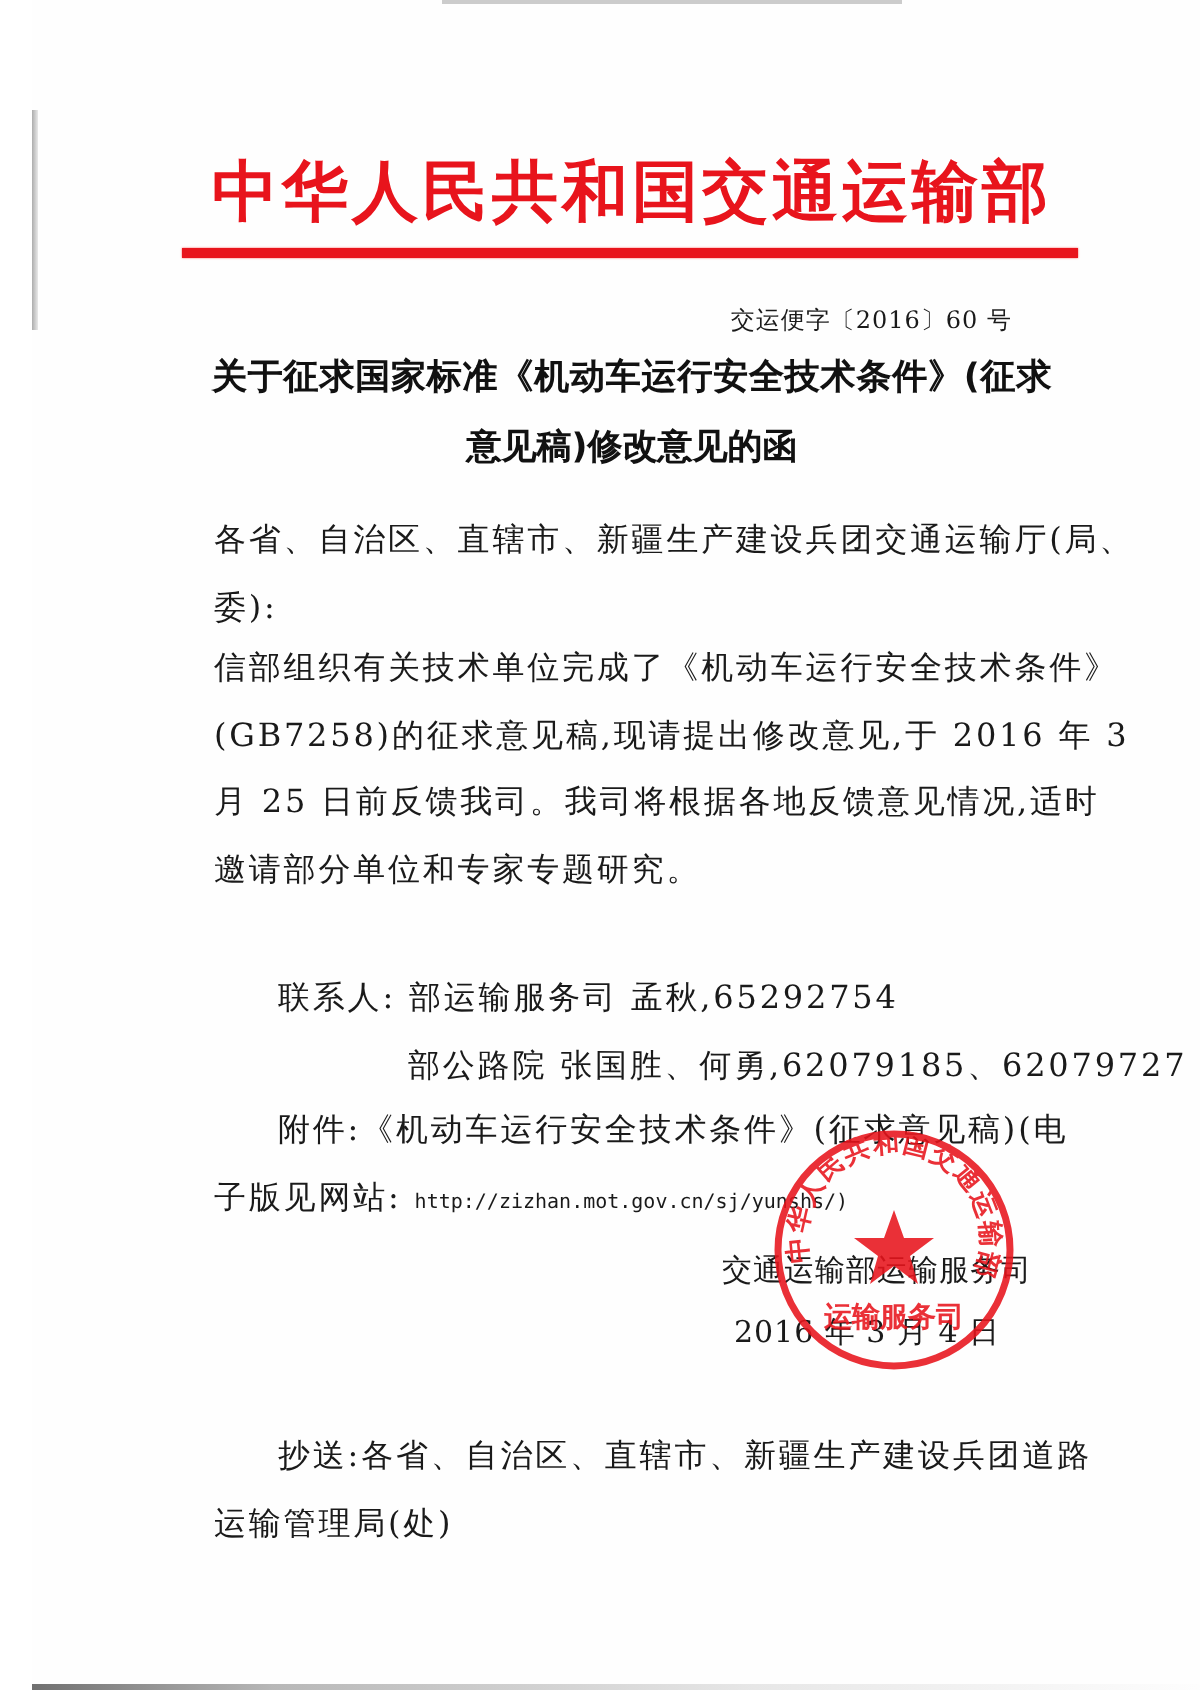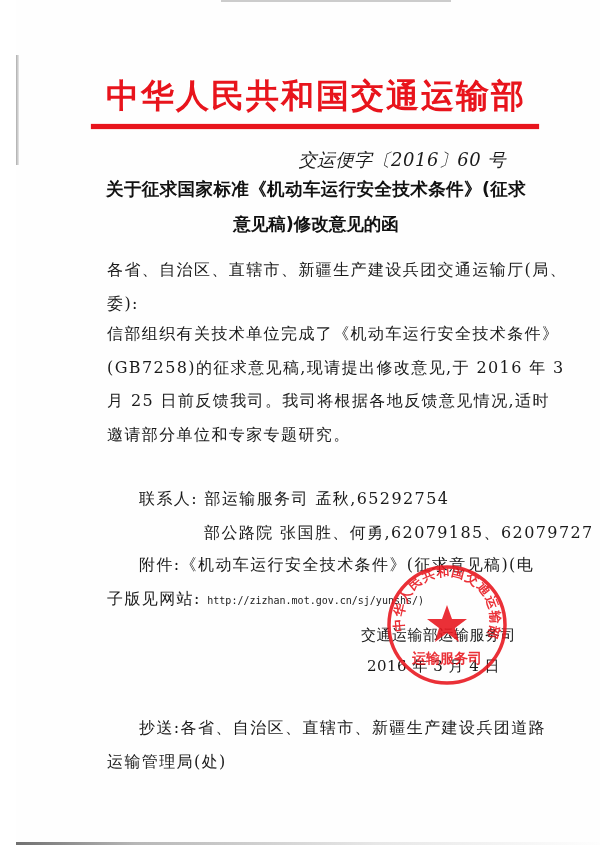--- a/index.html
+++ b/index.html
@@ -57,24 +57,23 @@
     .red-rule {
       position: absolute;
       left: 75px; top: 124px;
       width: 448px; height: 5px;
       background: #e8141c;
       box-shadow: 0 0 1px #ff6060;
     }
     .doc-number {
       position: absolute;
       right: 110px; top: 150px;
-      font-size: 18px;
+      font-size: 12px;
       line-height: 20px;
       letter-spacing: 0.5px;
-      font-style: italic;
     }
     .doc-heading {
       position: absolute;
       left: 90px; top: 172px;
       width: 420px;
       text-align: center;
       font-family: "DejaVu Sans", "Liberation Sans", sans-serif;
       font-size: 17.5px;
       font-weight: bold;
       line-height: 35px;

